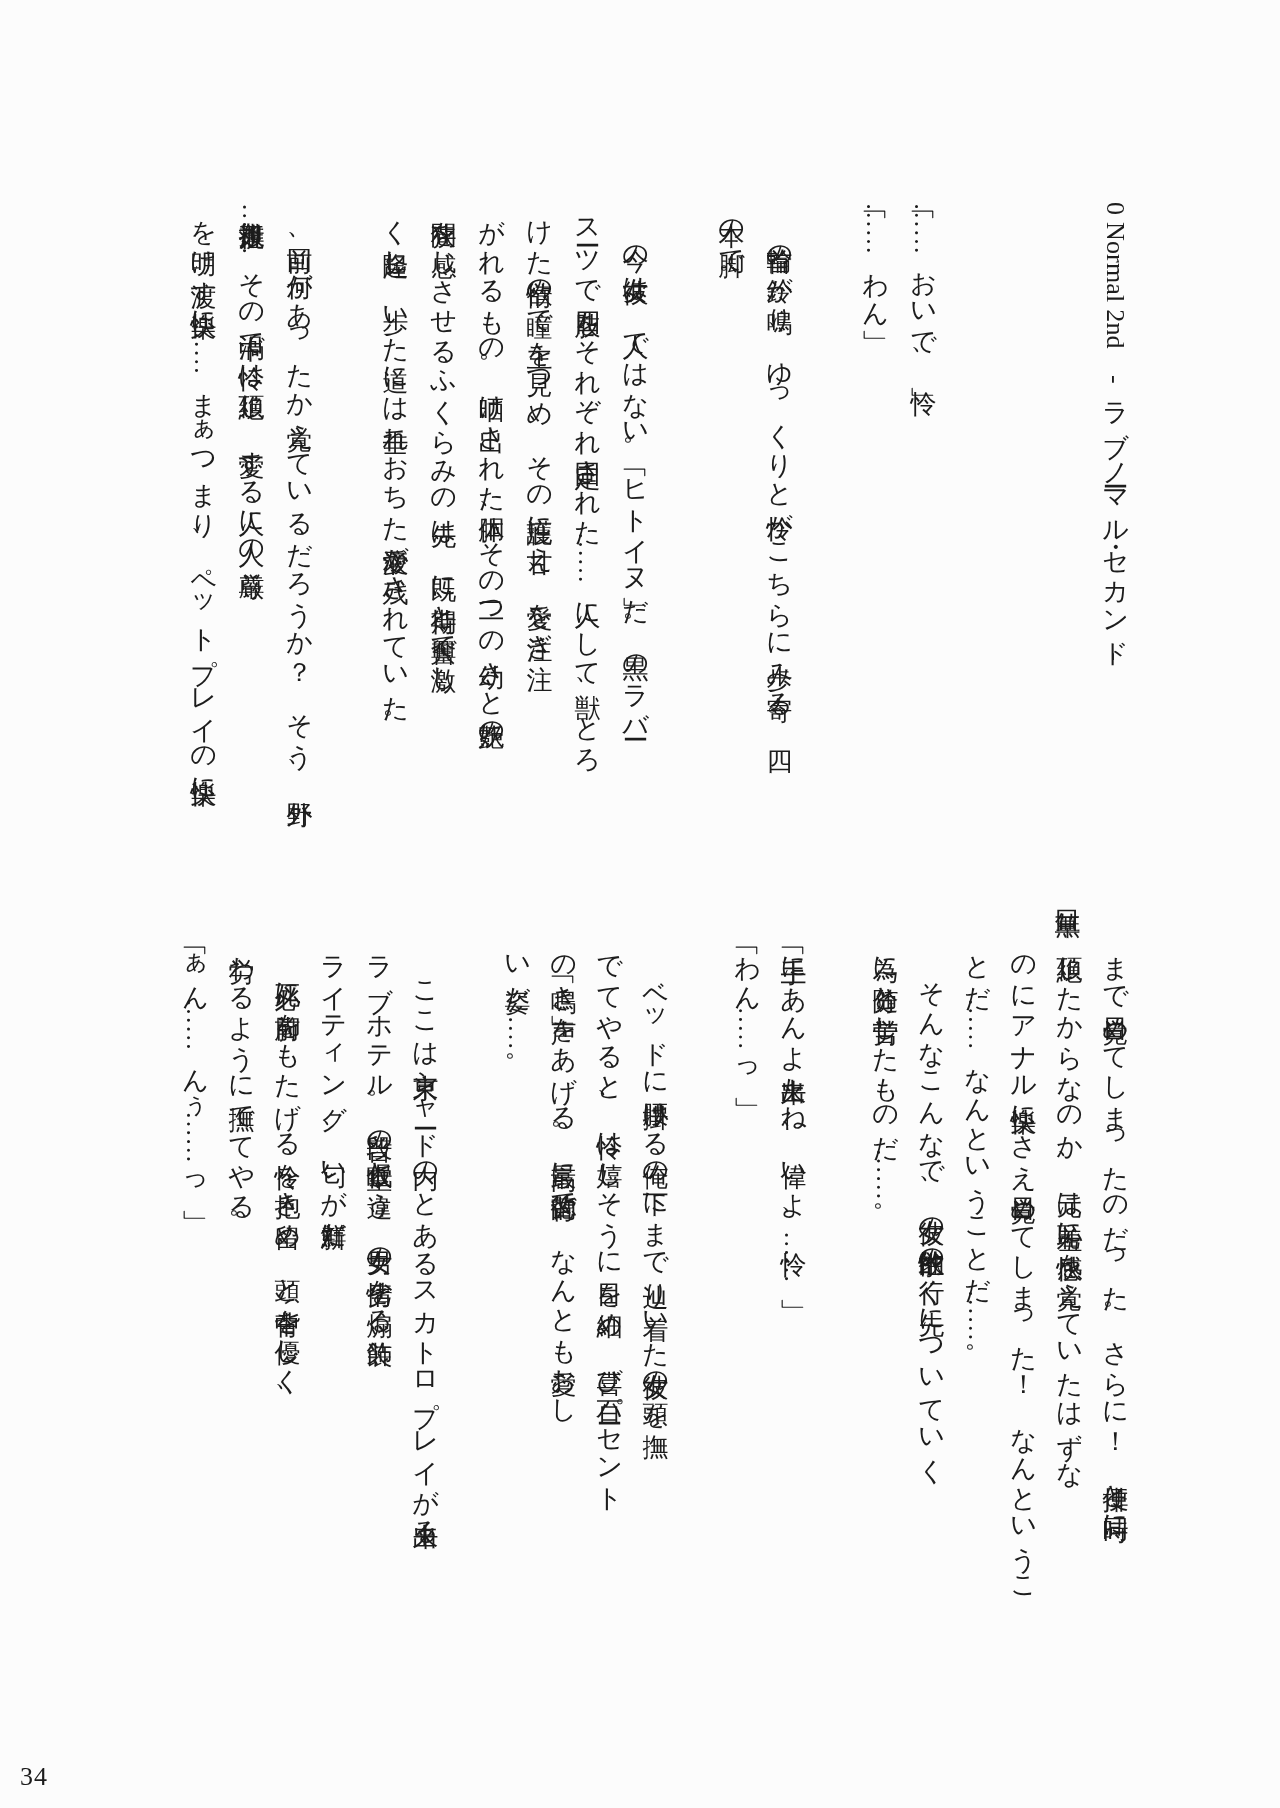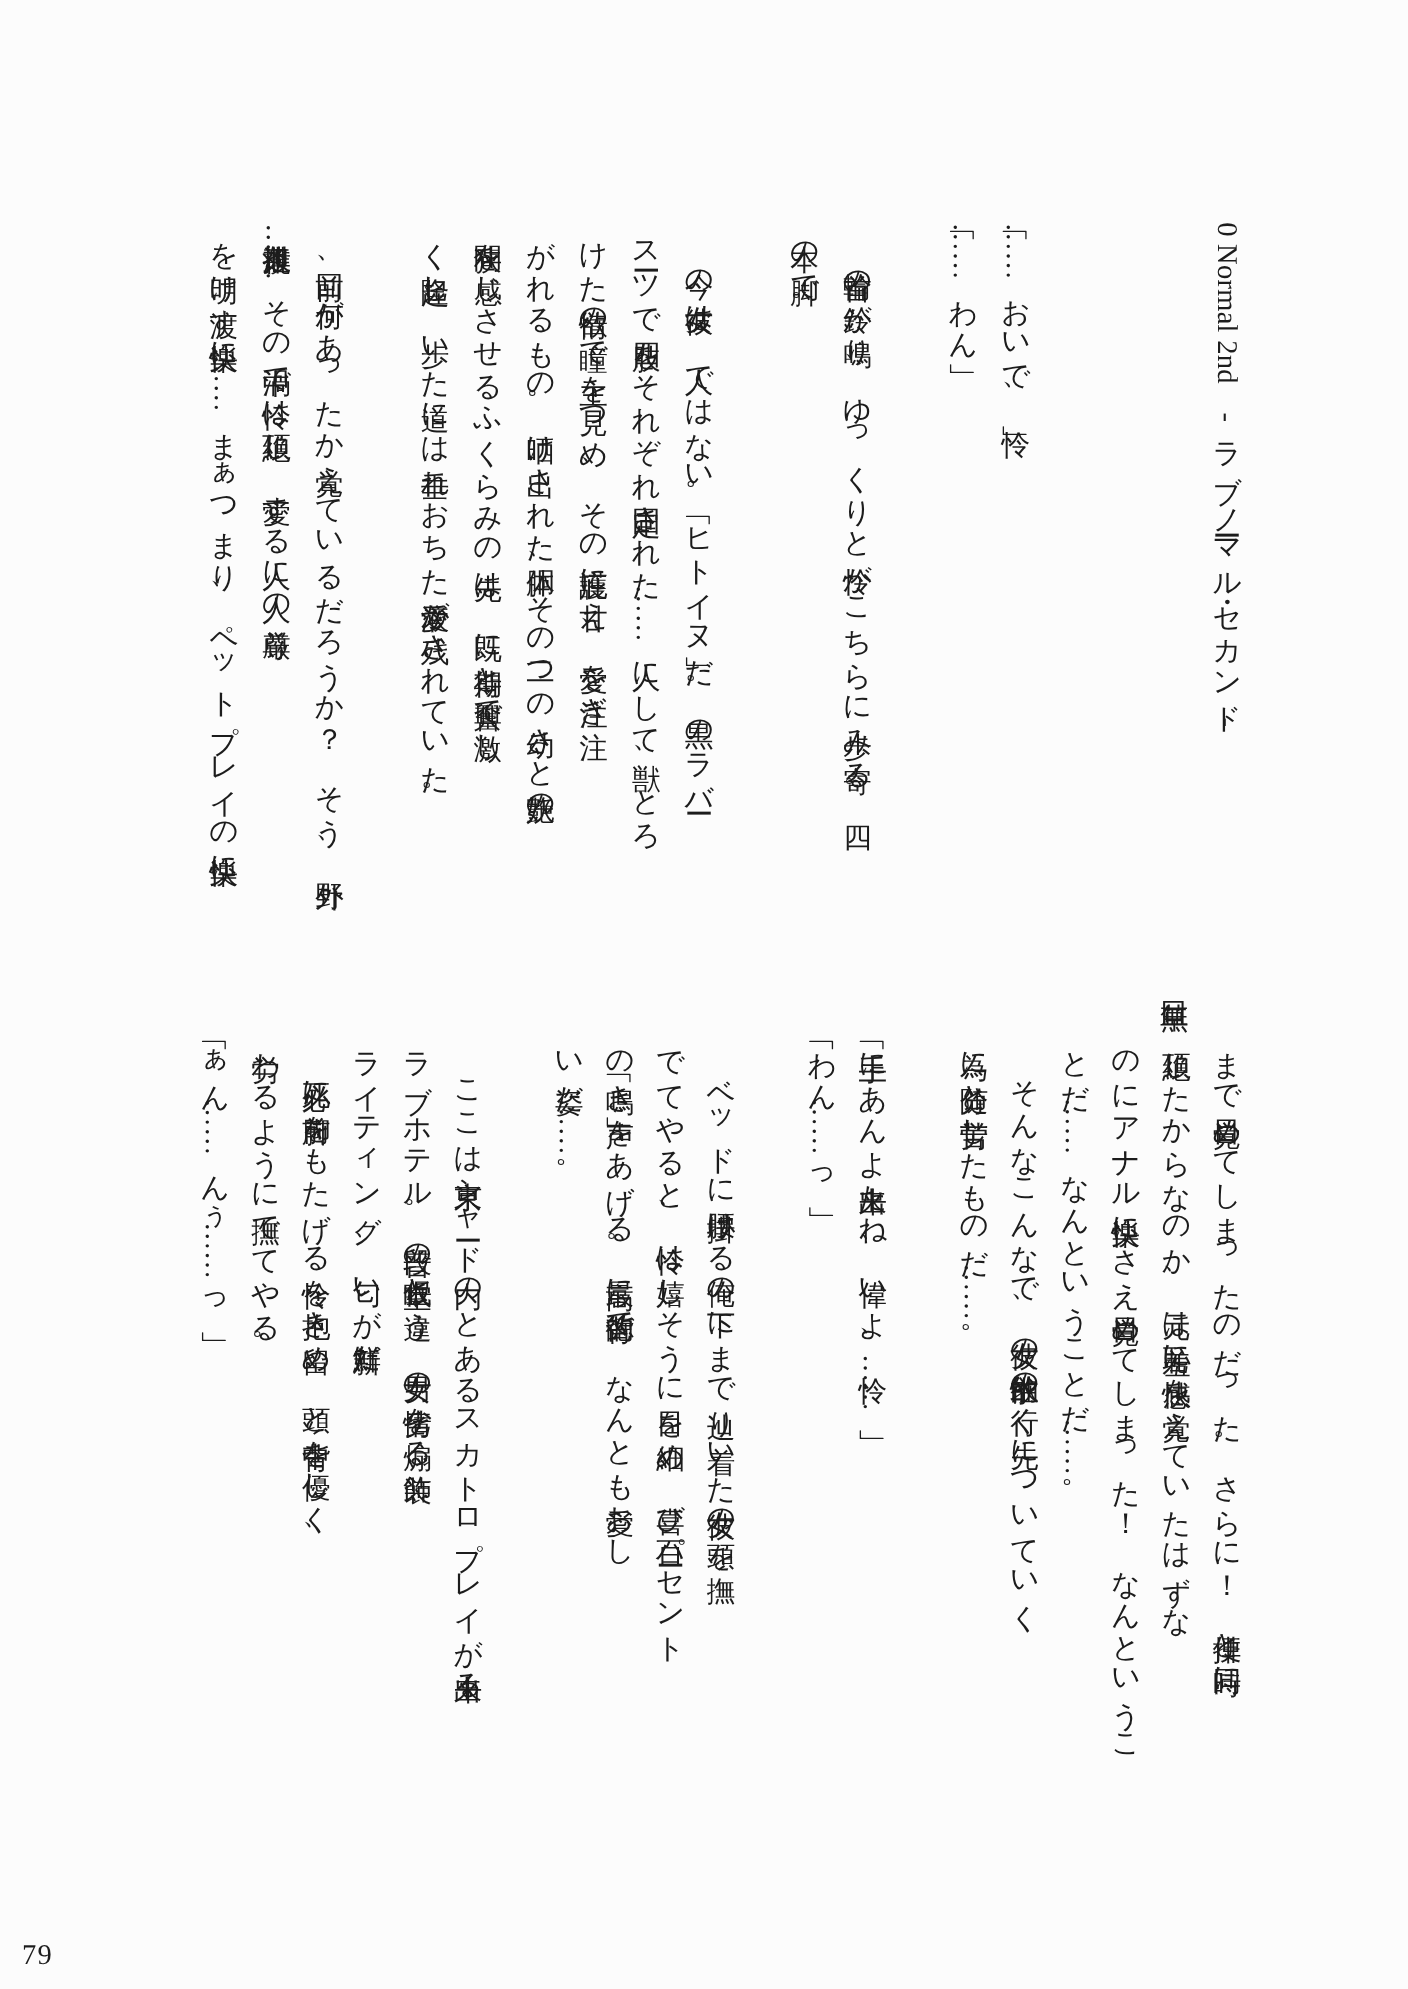--- a/index.html
+++ b/index.html
@@ -103,14 +103,14 @@
     <div class="vline">い姿だ……。</div>
     <div class="vline"></div>
     <div class="vline">　ここは東京シャード内のとあるスカトロプレイが出来る</div>
     <div class="vline">ラブホテル。普段の仮眠室と違う、男女の劣情を煽る装飾、</div>
     <div class="vline">ライティング、匂いが新鮮だ。</div>
     <div class="vline">　必死に前脚をもたげる怜を抱き留め、頭と背中を優しく、</div>
     <div class="vline">労わるように撫でてやる。</div>
     <div class="vline">「ぁん……んぅ……っ」</div>
   </div>
 
-  <div class="page-number">79</div>
+  <div class="page-number">34</div>
 </div>
 
 </body></html>

